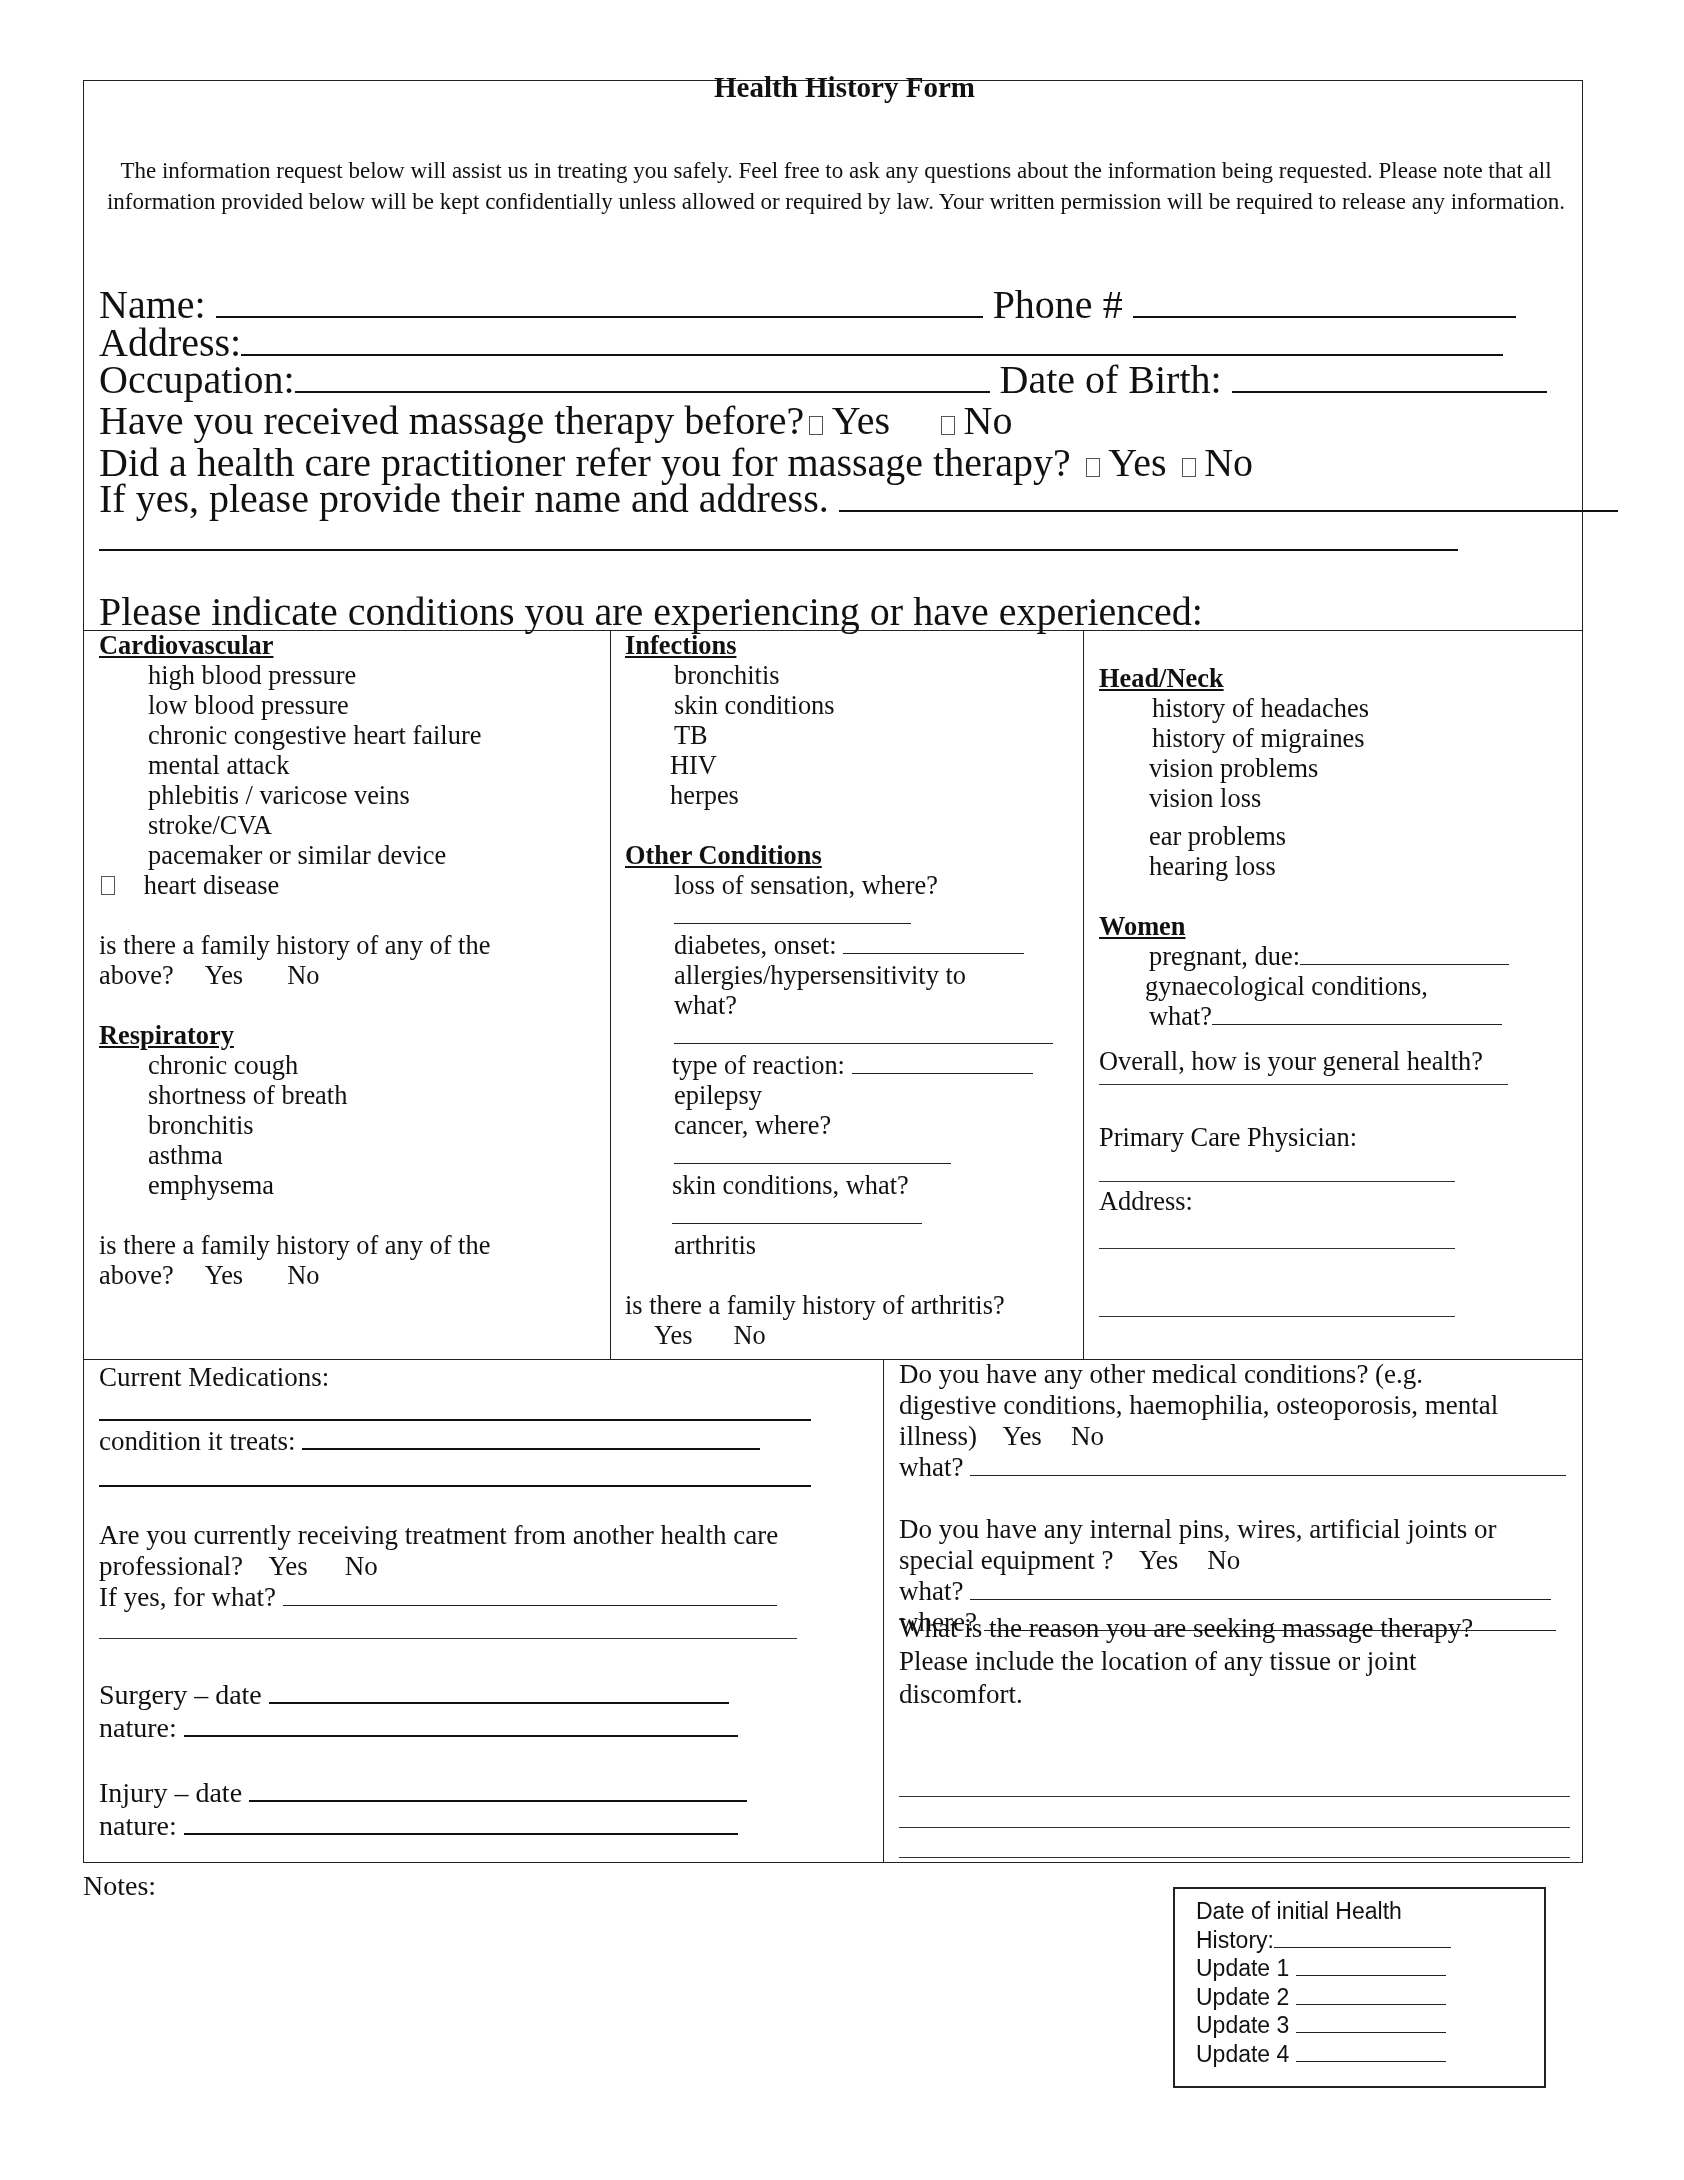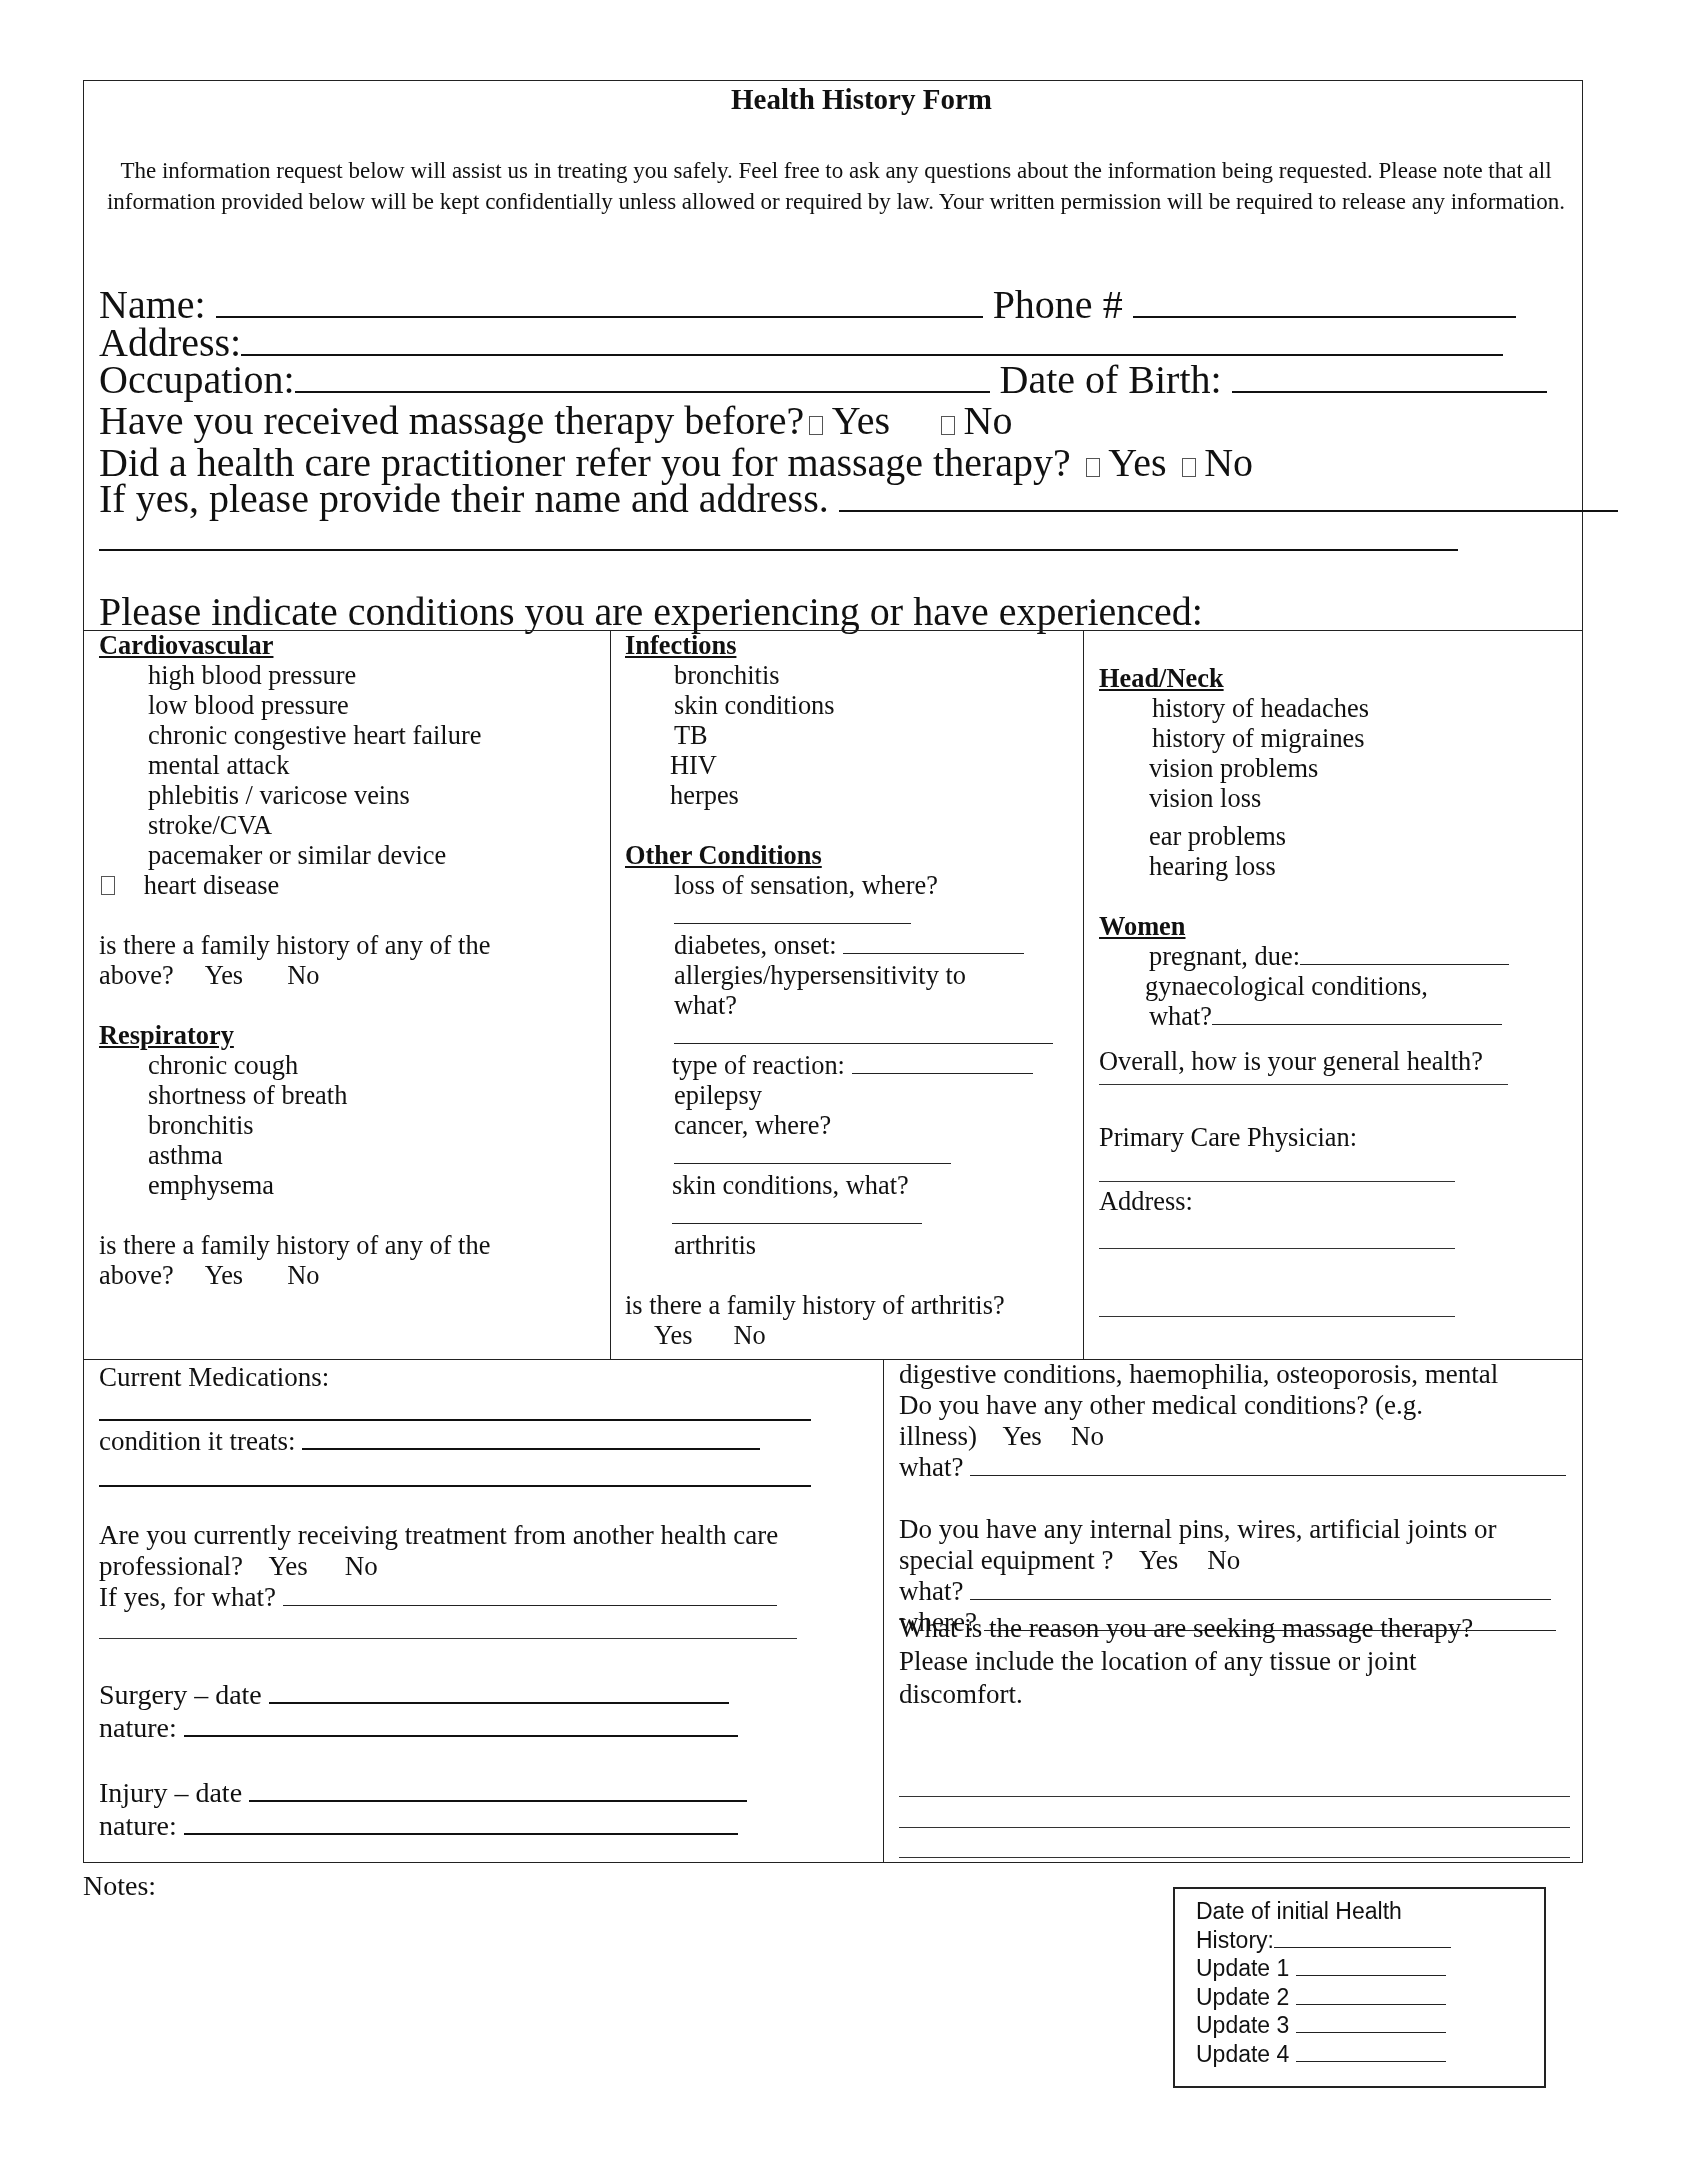--- a/index.html
+++ b/index.html
@@ -22,21 +22,21 @@
   .chk { display:inline-block; width:12px; height:17px; border:1.3px solid #555; vertical-align:-0.9px; margin:0 8.5px 0 5.1px; }
   .opt { margin-left:24px; }
   .sans { font-family:"Liberation Sans", "DejaVu Sans", sans-serif; }
   .box-text { font-size:23px; line-height:28.5px; white-space:nowrap; }
 </style>
 </head>
 <body>
 
 <div class="frame" style="left:83px; top:80px; width:1500px; height:1783px;"></div>
 
-<div class="abs title" style="left:83px; width:1523px; top:83px;margin-left:17px;">Health History Form</div>
+<div class="abs title" style="left:83px; width:1523px; top:71px;">Health History Form</div>
 <div class="abs intro" style="left:99px; top:155px; width:1474px;text-align:center;">The information request below will assist us in treating you safely. Feel free to ask any questions about the information being requested. Please note that all information provided below will be kept confidentially unless allowed or required by law. Your written permission will be required to release any information.</div>
 
 <div class="abs big" style="left:99px; top:286px;">
   <span>Name:</span>
   <span class="blank" style="width:767px;"></span>
   <span>Phone #</span>
   <span class="blank" style="width:383px;"></span>
 </div>
 <div class="abs big" style="left:99px; top:324px;">
   <span>Address:</span><span class="blank" style="width:1262px;"></span>
@@ -159,22 +159,22 @@
 <div class="rule" style="left:99px; top:1638px; width:698px;"></div>
 <div class="abs big" style="left:99px; top:1678px; font-size:28px; line-height:33px;">
   <div><span>Surgery – date</span> <span class="blank" style="width:460px;"></span></div>
   <div><span>nature:</span> <span class="blank" style="width:554px;"></span></div>
   <div style="height:32px;"></div>
   <div><span>Injury – date</span> <span class="blank" style="width:498px;"></span></div>
   <div><span>nature:</span> <span class="blank" style="width:554px;"></span></div>
 </div>
 
 <div class="abs" style="left:899px; top:1359px; font-size:27px; line-height:31px; white-space:nowrap;">
+  <div>Do you have any other medical conditions? (e.g.</div>
   <div>digestive conditions, haemophilia, osteoporosis, mental</div>
-  <div>Do you have any other medical conditions? (e.g.</div>
   <div><span>illness)</span><span style="margin-left:25.6px;">Yes</span><span style="margin-left:29px;">No</span></div>
   <div><span>what?</span> <span class="blank-thin" style="width:596px;"></span></div>
   <div style="height:31px;"></div>
   <div>Do you have any internal pins, wires, artificial joints or</div>
   <div><span>special equipment ?</span><span style="margin-left:25.6px;">Yes</span><span style="margin-left:29px;">No</span></div>
   <div><span>what?</span> <span class="blank-thin" style="width:581px;"></span></div>
   <div><span>where?</span> <span class="blank-thin" style="width:572px;"></span></div>
 </div>
 <div class="abs" style="left:899px; top:1612px; font-size:27px; line-height:33px; white-space:nowrap;">
   <div>What is the reason you are seeking massage therapy?</div>

